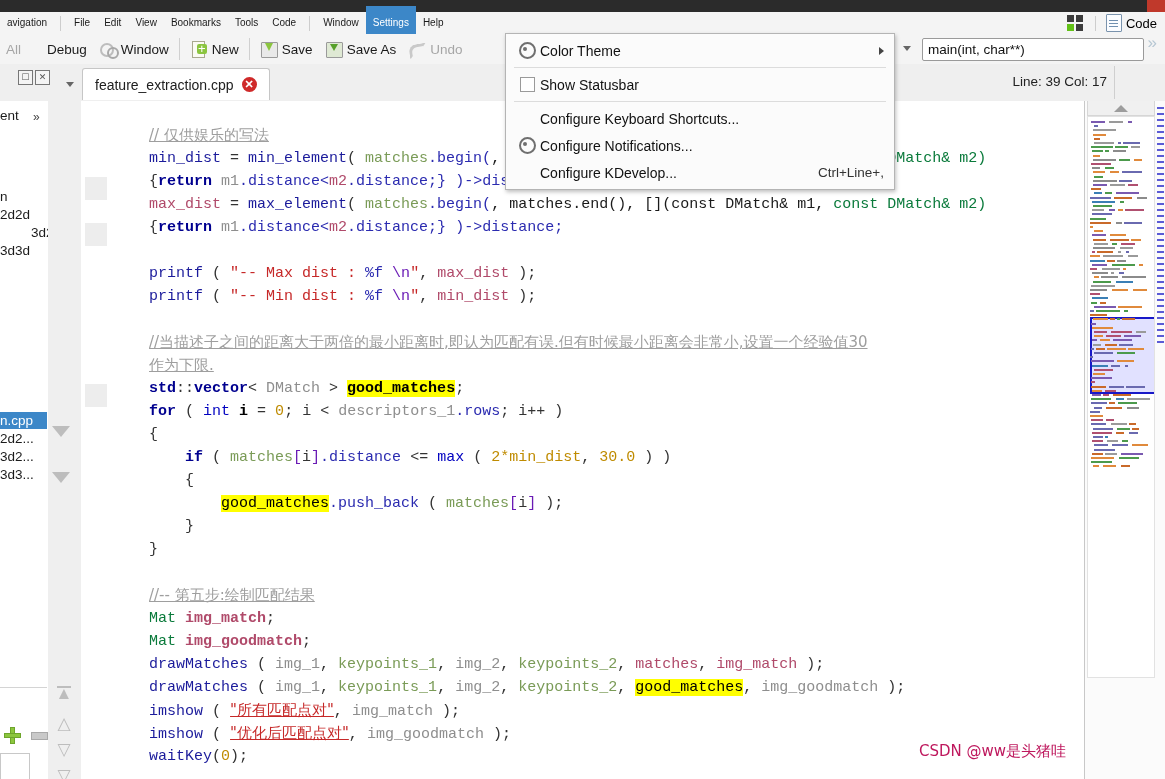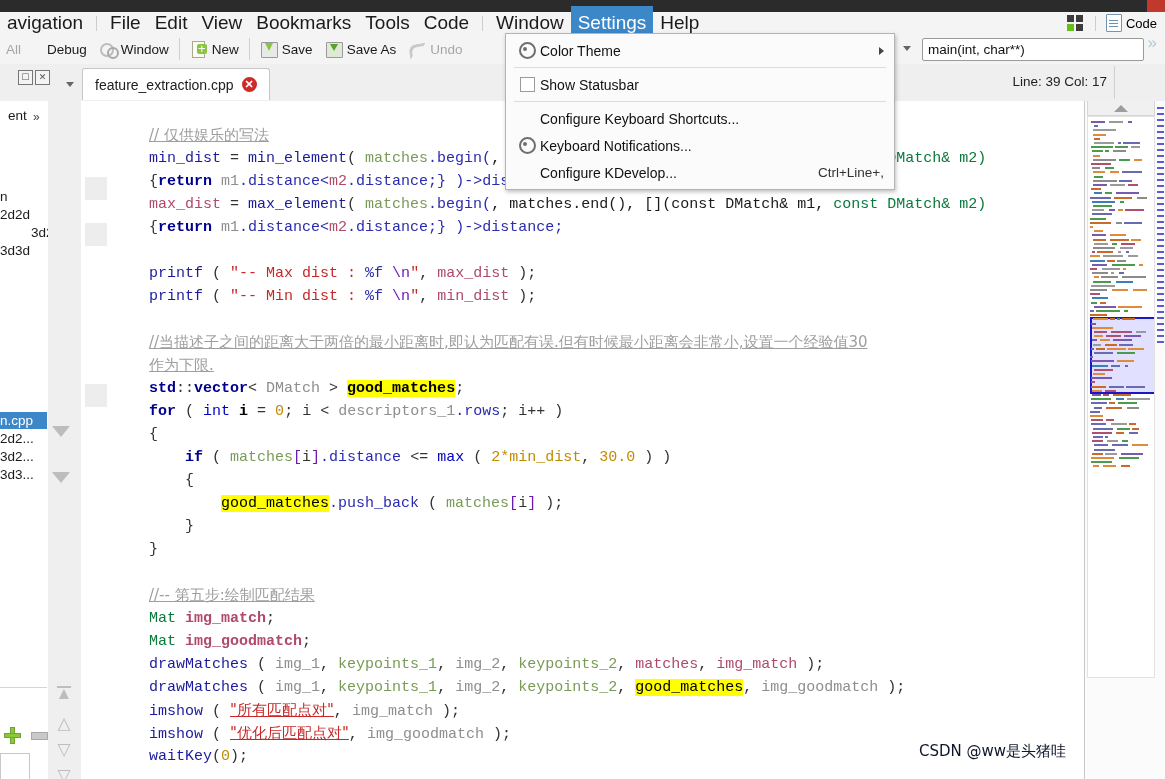--- a/index.html
+++ b/index.html
@@ -26,21 +26,21 @@
     background: #c0392b;
   }
 
   .menubar {
     position: absolute; left: 0; top: 12px; width: 1165px; height: 22px;
     background: #f4f4f4;
     border-bottom: 1px solid #d8d8d8;
     display: flex; align-items: center;
   }
   .menu-item {
-    padding: 8px 7px; font-size: 19px; color: #1a1a1a; white-space: nowrap;
+    padding: 8px 7px; font-size: 10px; color: #1a1a1a; white-space: nowrap;
     line-height: 18px;
   }
   .menu-item.nav { color:#1a1a1a; }
   .menu-item.active {
     background: #3c87c8; color: #fff;
   }
   .menu-sep {
     width: 1px; height: 15px; background: #cdcdcd; margin: 0 6px;
   }
   .menubar-right {
@@ -209,21 +209,21 @@
   .mm-head{position:absolute;left:2px;top:0;width:66px;height:14px;background:#f0f0f0;border:1px solid #d6d6d6;border-top:none;}
   .mm-head .tri{position:absolute;left:26px;top:4px;width:0;height:0;border-left:7px solid transparent;border-right:7px solid transparent;border-bottom:7px solid #9d9d9d;}
   .mm-canvas{position:absolute;left:2px;top:15px;width:66px;height:560px;background:#fff;border:1px solid #e2e2e2;overflow:hidden;}
   .mm-line{position:absolute;height:2px;}
   .mm-view{position:absolute;left:2px;top:200px;width:64px;height:73px;border:2px solid #1818c8;background:rgba(120,120,255,0.22);}
   .mm-scroll{position:absolute;left:72px;top:0;width:9px;height:280px;}
   .mm-tick{position:absolute;left:0;width:7px;height:2px;background:#5b5bd6;}
 
   .watermark {
     position:absolute; right:18px; bottom:18px;
-    color:#0f172a; font-size:15px; font-family:"DejaVu Sans","Liberation Sans",sans-serif;
+    color:#be185d; font-size:15px; font-family:"DejaVu Sans","Liberation Sans",sans-serif;
   }
 
   
   .dropdown {
     position:absolute; left:505px; top:33px; width:388px;
     background:#fbfbfb; border:1px solid #b4b4b4;
     box-shadow: 1px 2px 4px rgba(0,0,0,0.25);
     padding: 3px 0 3px 0;
     z-index: 50;
   }
@@ -333,21 +333,21 @@
       </div>
     <div class="tab">
       <span>feature_extraction.cpp</span>
       <span class="tab-close">✕</span>
     </div>
     <div class="linecol">Line: 39 Col: 17</div>
     <div class="tabbar-divider"></div>
   </div>
 
   <div class="left-dock">
-    <div class="ent-label" style="top:7px;left:8px">ent</div>
+    <div class="ent-label" style="top:7px;left:0">ent</div>
     <div class="ent-chev" style="top:9px;left:33px">»</div>
 
     <div class="proj-panel" style="top:26px">
       <div class="proj-list-item" style="top:62px;">n</div>
       <div class="proj-list-item" style="top:80px;">2d2d</div>
       <div class="proj-list-item" style="top:98px;padding-left:31px;">3d2d</div>
       <div class="proj-list-item" style="top:116px;">3d3d</div>
 
       <div class="proj-sel" style="top:285px;">n.cpp</div>
       <div class="proj-list-item" style="top:304px;">2d2...</div>
@@ -636,21 +636,21 @@
       </div>
       <div class="dd-sep"></div>
       <div class="dd-item">
         <span class="lead"></span>
         <span class="dd-label">Configure Keyboard Shortcuts...</span>
       </div>
       <div class="dd-item">
         <span class="lead">
           <span class="dd-radio"></span>
         </span>
-        <span class="dd-label">Keyboard Notifications...</span>
+        <span class="dd-label">Configure Notifications...</span>
       </div>
       <div class="dd-item">
         <span class="lead"></span>
         <span class="dd-label">Configure KDevelop...</span>
         <span class="dd-shortcut">Ctrl+Line+,</span>
       </div>
     </div>
 
 </div>
 

